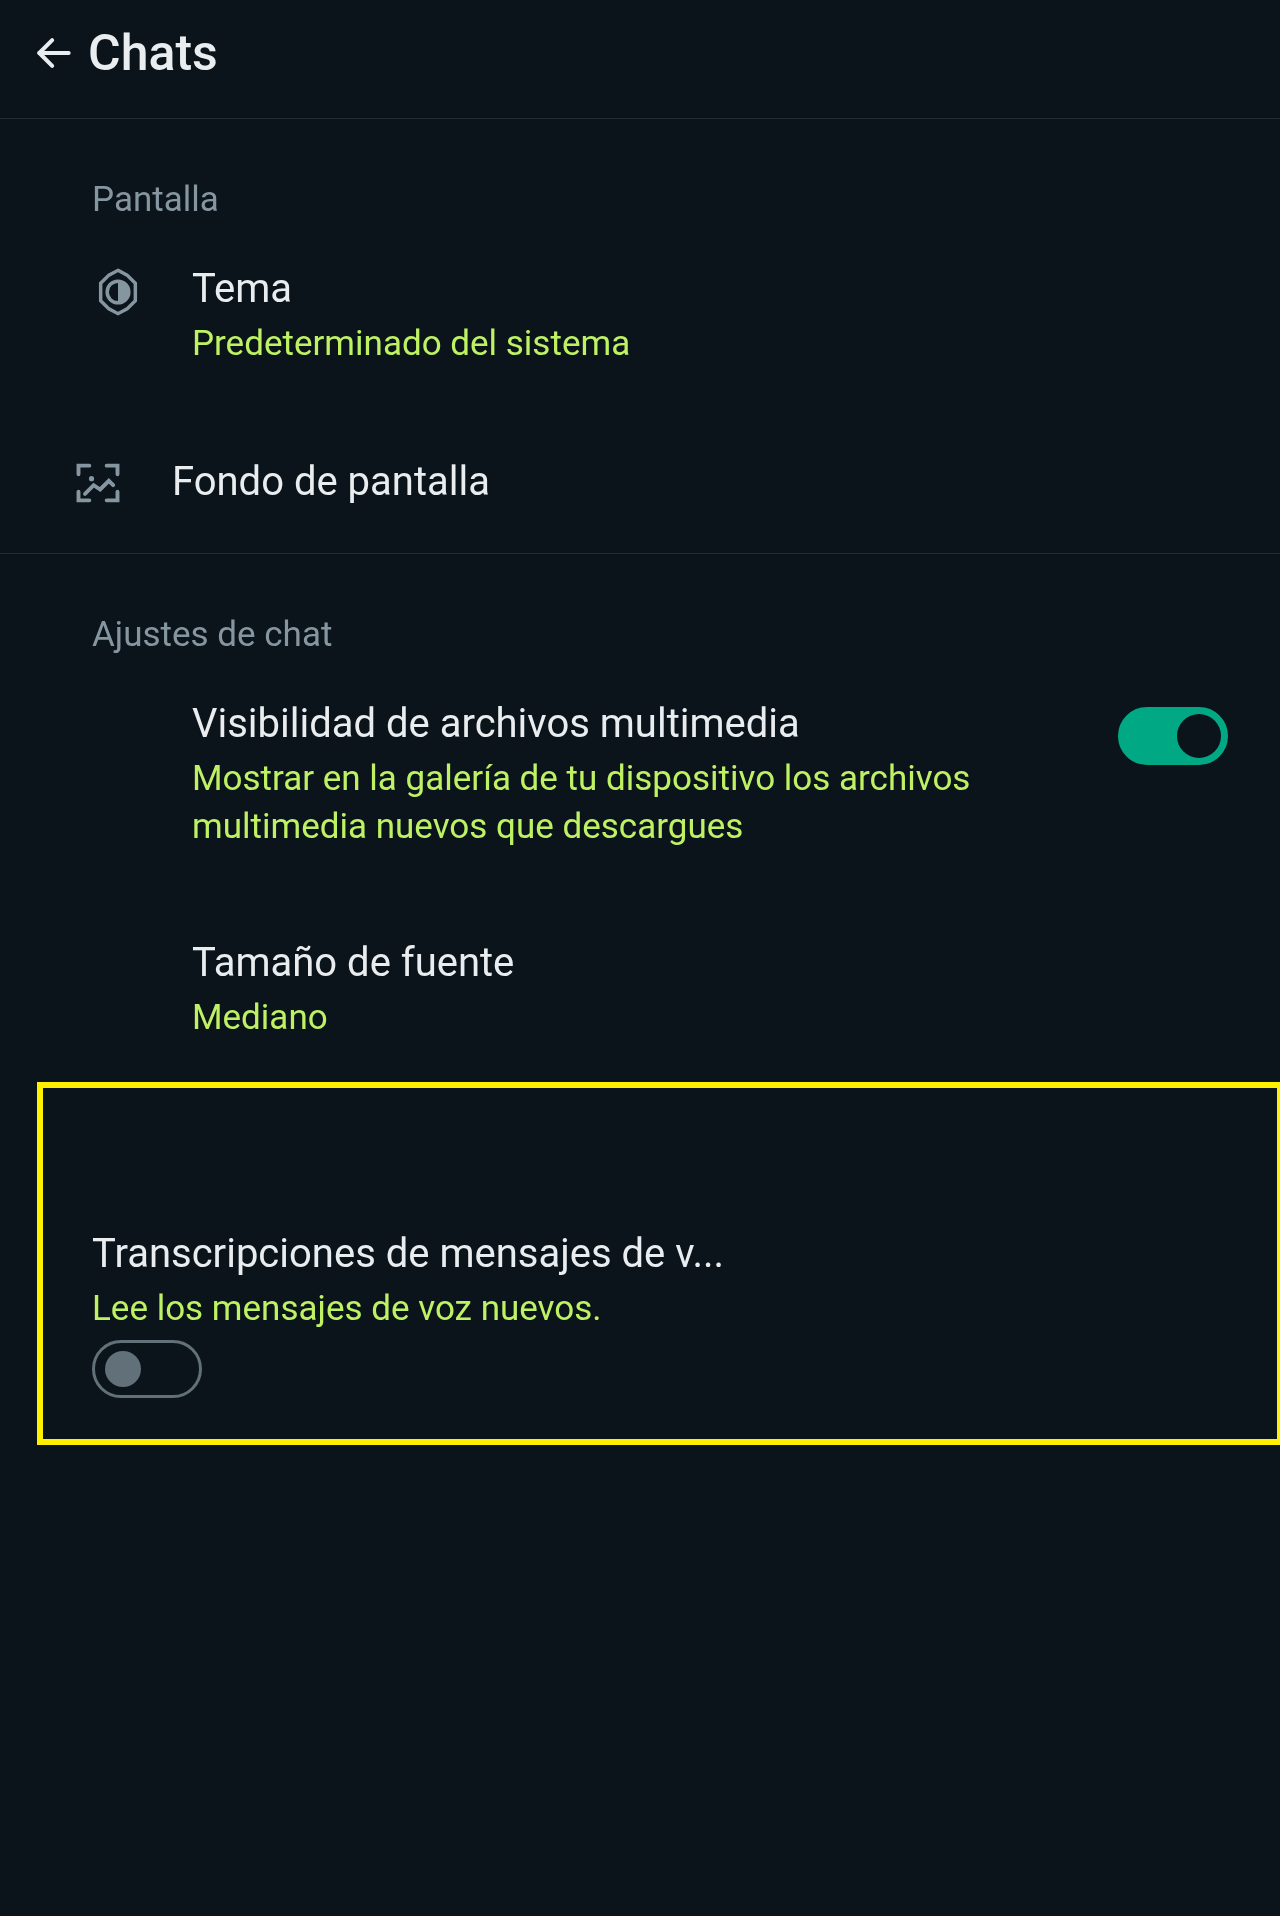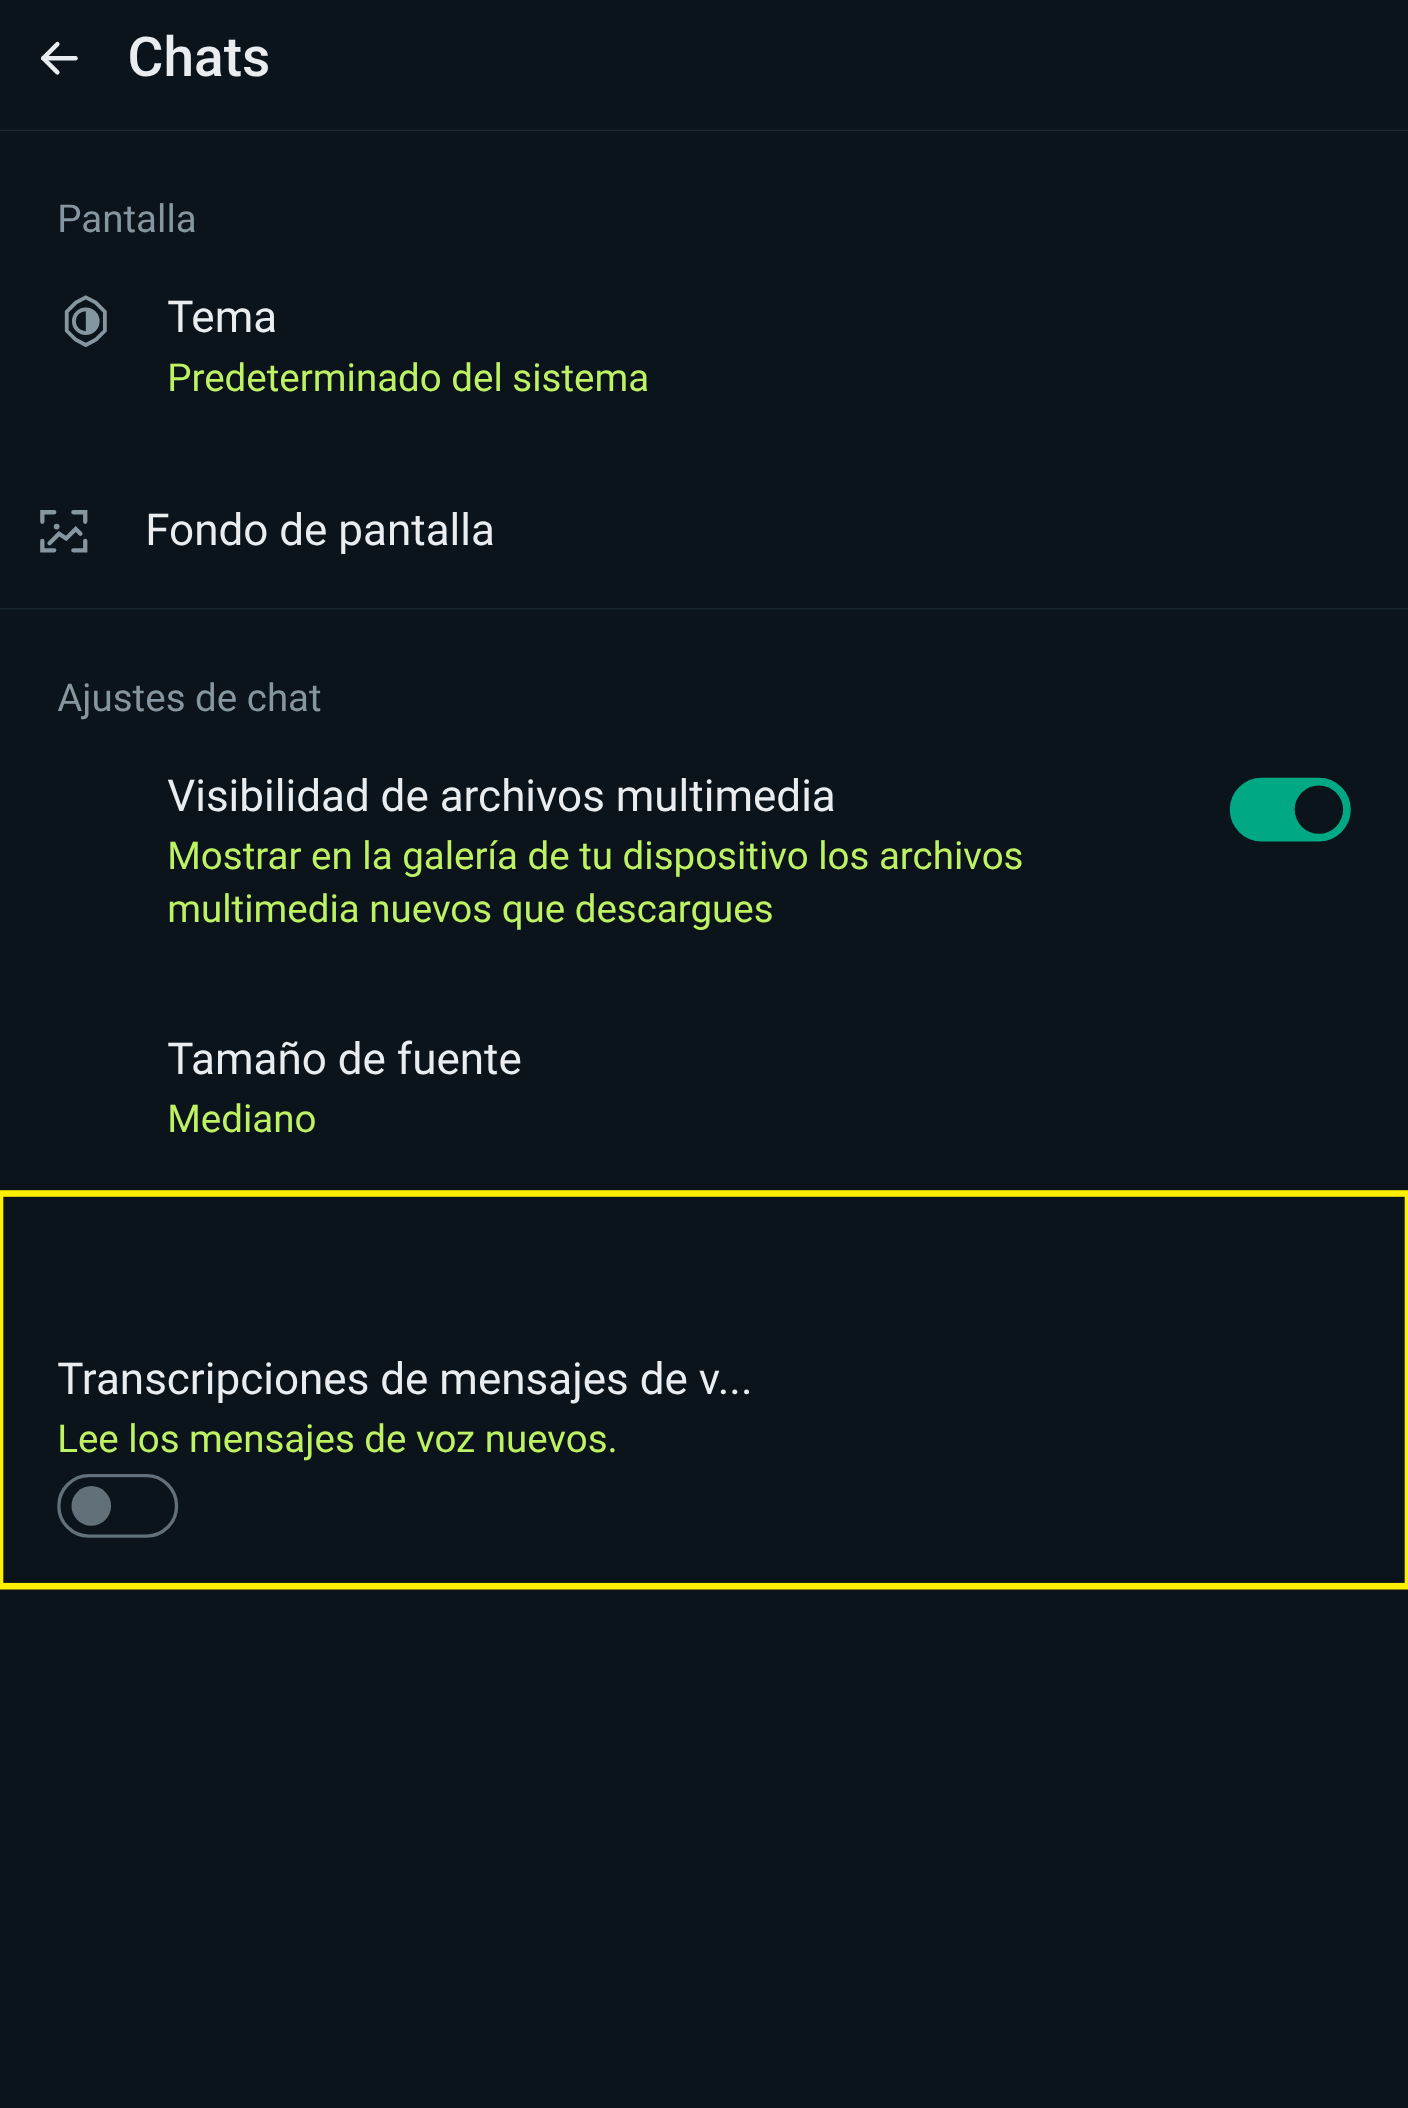--- a/index.html
+++ b/index.html
@@ -25,24 +25,24 @@
       width: 56px;
       display: flex;
       align-items: center;
       justify-content: flex-start;
       cursor: pointer;
     }
     .header-title {
       font-size: 50px;
       font-weight: 500;
       color: #e9edef;
-      margin-left: 28px;
     }
     .section {
       padding: 0;
+      margin-left: 40px;
     }
     .section-header {
       font-size: 35px;
       color: #8696a0;
       padding: 60px 0 0 52px;
     }
     .row {
       display: flex;
       align-items: flex-start;
       padding: 44px 52px 44px 52px;

